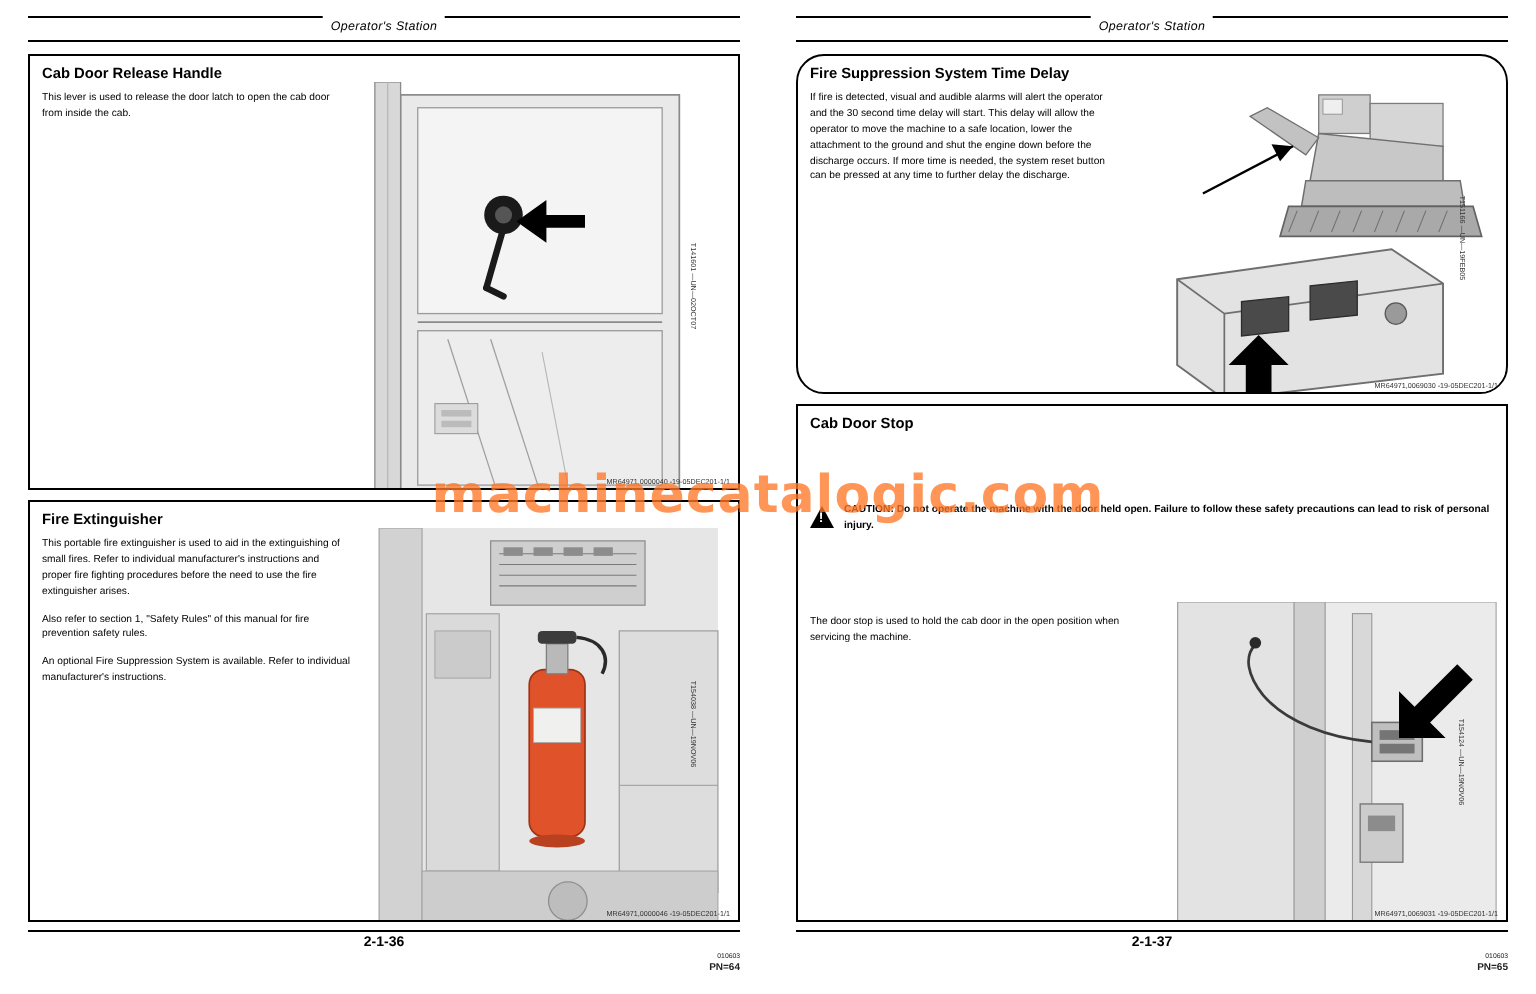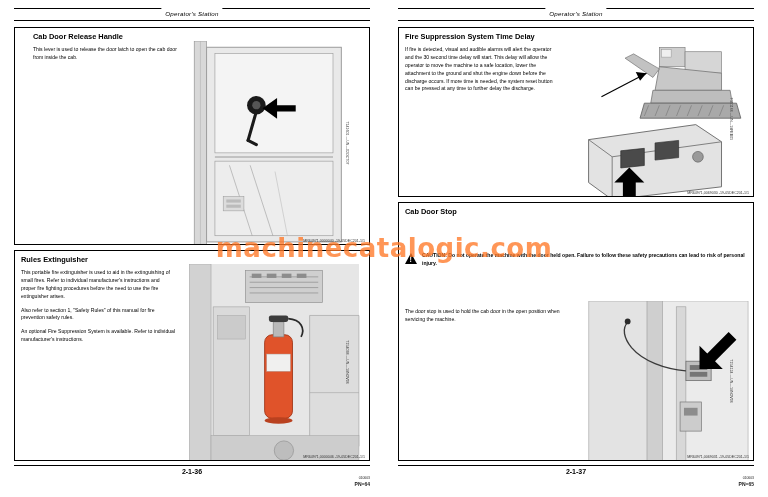--- a/index.html
+++ b/index.html
@@ -198,21 +198,21 @@
 
   <div class="page">
     <div class="page-inner">
 
       <div class="page-header">
         <span class="hdr-text">Operator's Station</span>
       </div>
 
       <div class="page-body">
 
-        <div class="sect" style="flex: 0 0 218px; padding-left: 12px;">
+        <div class="sect" style="flex: 0 0 218px;">
           <div class="sect-title">Cab Door Release Handle</div>
           <div class="sect-content">
             <div class="sect-text">
               <p>This lever is used to release the door latch to open the cab door from inside the cab.</p>
             </div>
             <div class="sect-fig">
               <svg class="illus" viewBox="0 0 175 200" preserveAspectRatio="xMidYMid meet">
                 <rect x="0" y="0" width="175" height="200" fill="#ffffff"></rect>
 
                 <rect x="18" y="6" width="130" height="188" fill="#e9e9e9" stroke="#8a8a8a" stroke-width="0.8"></rect>
@@ -237,21 +237,21 @@
 
                 <polygon points="104,62 86,62 86,55 72,65 86,75 86,68 104,68" fill="#000"></polygon>
               </svg>
               <div class="fig-code">T141601  —UN—02OCT07</div>
             </div>
           </div>
           <div class="sect-footcode">MR64971,0000040   -19-05DEC201-1/1</div>
         </div>
 
         <div class="sect" style="flex: 1 1 auto;">
-          <div class="sect-title">Rules Extinguisher</div>
+          <div class="sect-title">Fire Extinguisher</div>
           <div class="sect-content">
             <div class="sect-text">
               <p>This portable fire extinguisher is used to aid in the extinguishing of small fires. Refer to individual manufacturer's instructions and proper fire fighting procedures before the need to use the fire extinguisher arises.</p>
               <p>Also refer to section 1, "Safety Rules" of this manual for fire prevention safety rules.</p>
               <p>An optional Fire Suppression System is available. Refer to individual manufacturer's instructions.</p>
             </div>
             <div class="sect-fig">
               <svg class="illus" viewBox="0 0 175 190" preserveAspectRatio="xMidYMid meet">
                 <rect x="0" y="0" width="175" height="190" fill="#ffffff"></rect>
 
@@ -307,21 +307,21 @@
 
   <div class="page">
     <div class="page-inner">
 
       <div class="page-header">
         <span class="hdr-text">Operator's Station</span>
       </div>
 
       <div class="page-body">
 
-        <div class="sect" style="flex: 0 0 170px;">
+        <div class="sect" style="flex: 0 0 170px; border-radius: 14px;">
           <div class="sect-title">Fire Suppression System Time Delay</div>
           <div class="sect-content">
             <div class="sect-text">
               <p>If fire is detected, visual and audible alarms will alert the operator and the 30 second time delay will start. This delay will allow the operator to move the machine to a safe location, lower the attachment to the ground and shut the engine down before the discharge occurs. If more time is needed, the system reset button can be pressed at any time to further delay the discharge.</p>
             </div>
             <div class="sect-fig">
               <svg class="illus" viewBox="0 0 175 155" preserveAspectRatio="xMidYMid meet">
                 <rect x="0" y="0" width="175" height="155" fill="#ffffff"></rect>
 
                 <g transform="translate(4,2)">

